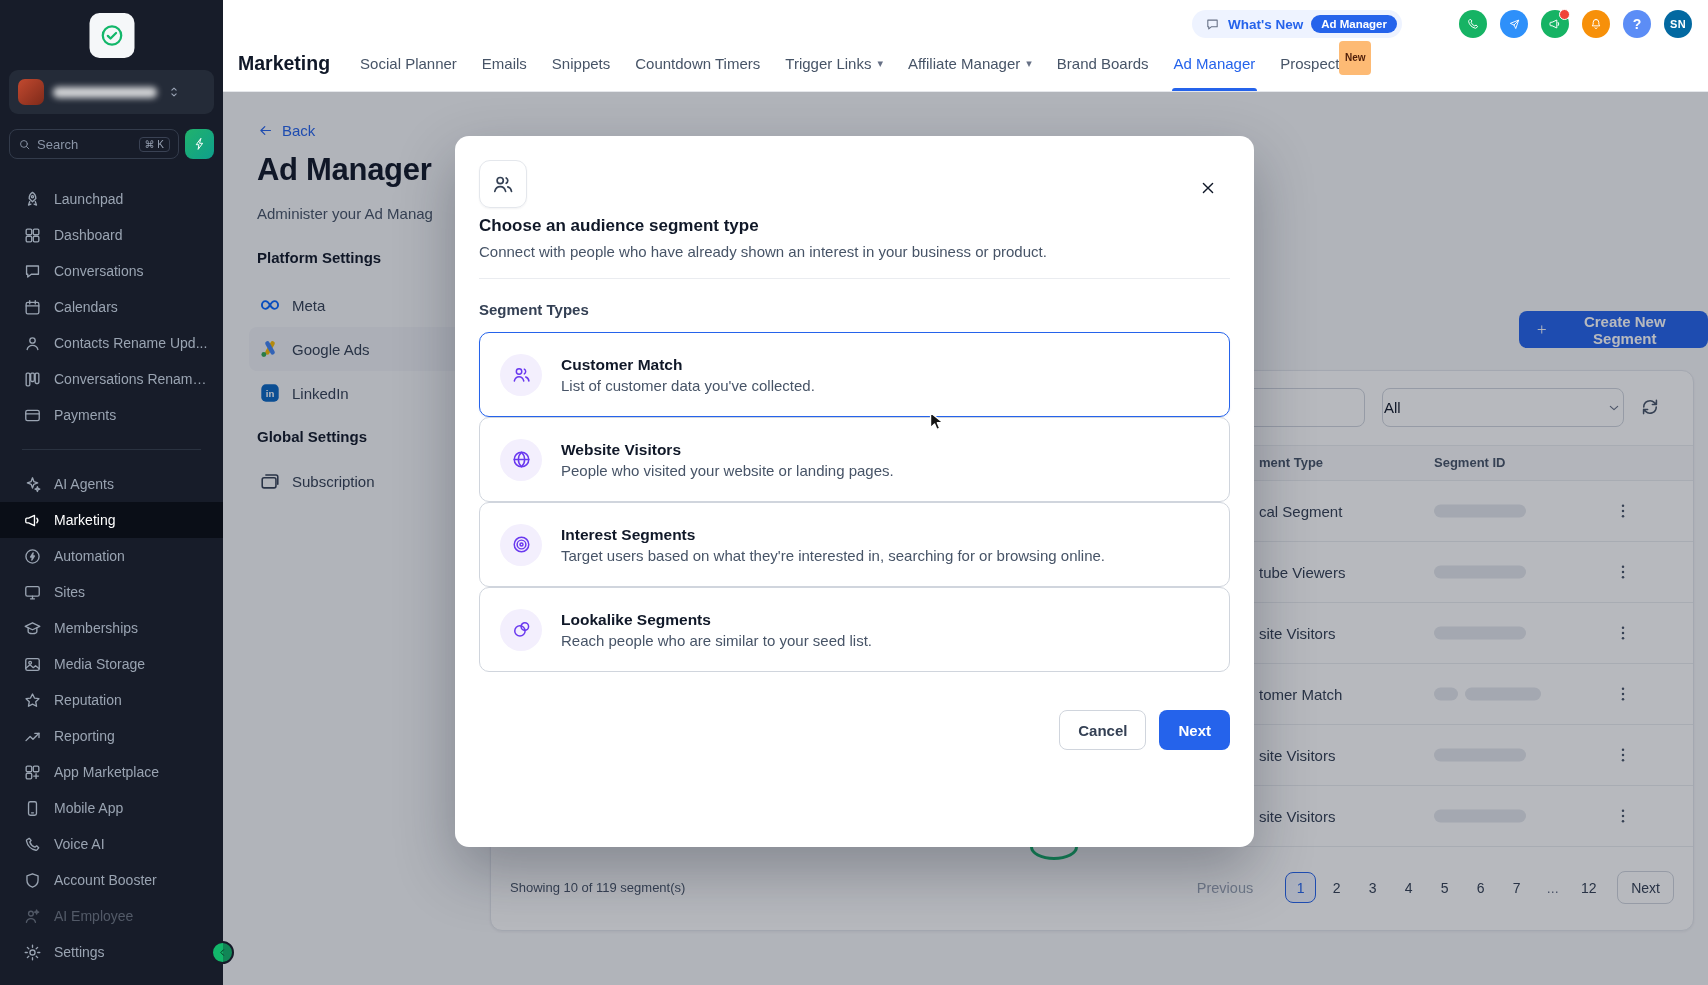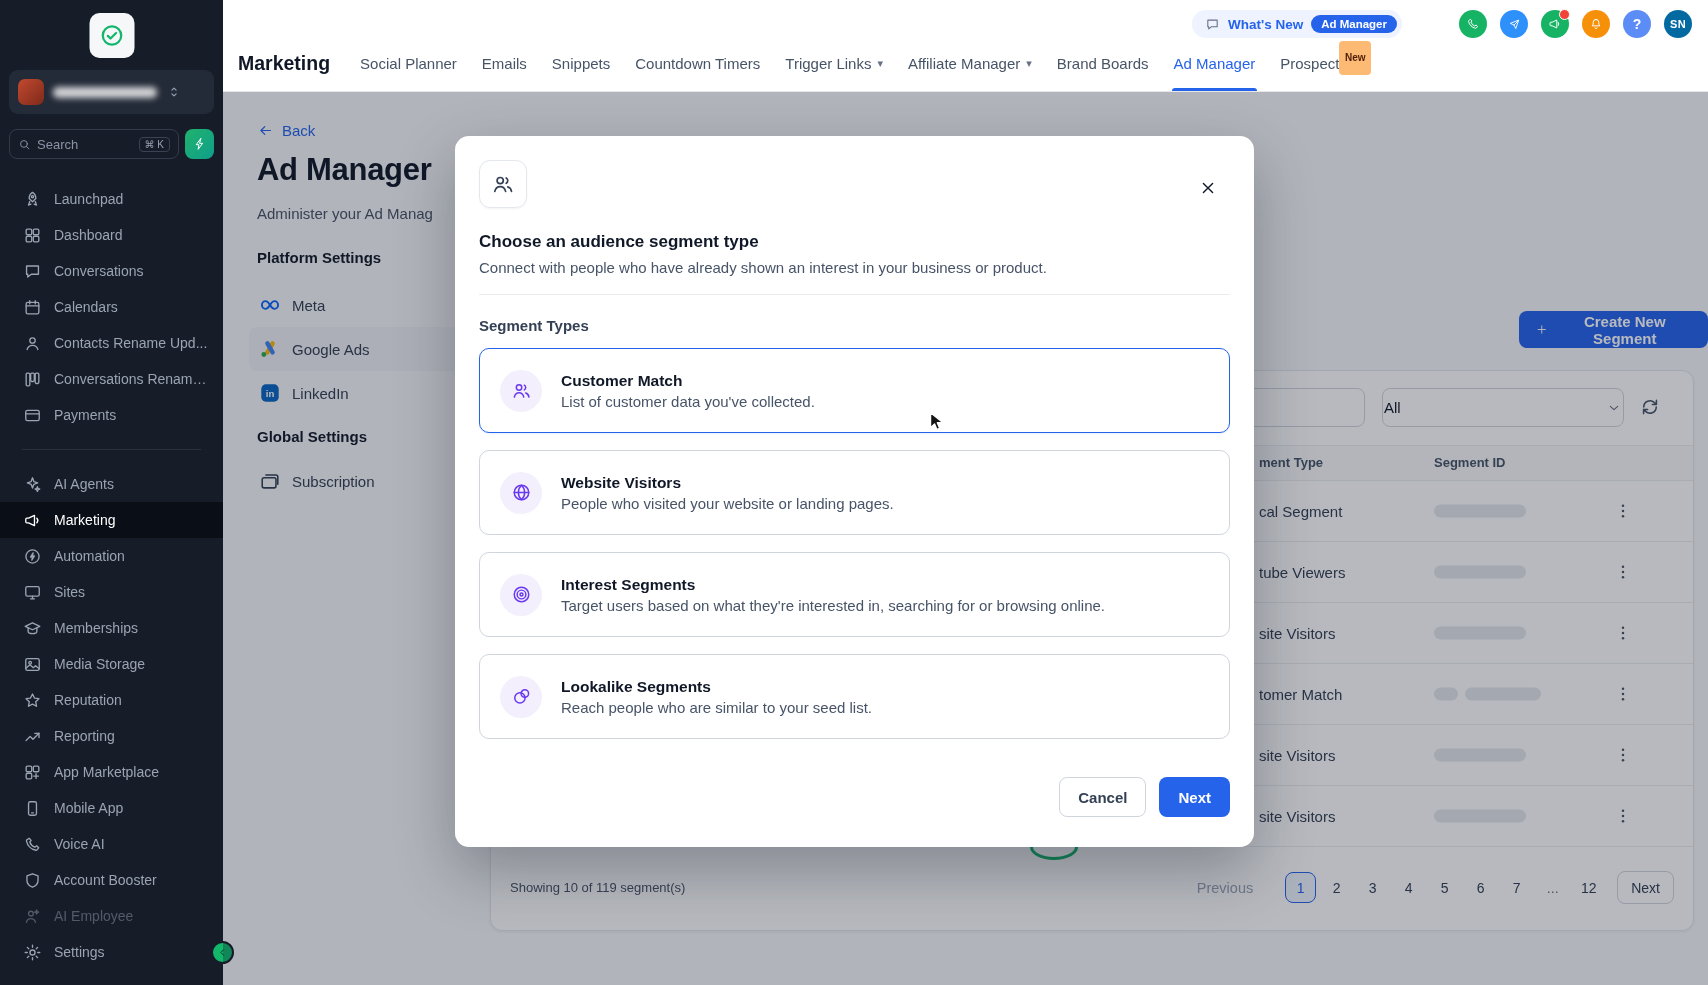--- a/index.html
+++ b/index.html
@@ -93,25 +93,25 @@
   .pg-item.k-dots{color:#667085}
   .pg-item.active{border:1px solid #2563EB;background:#EFF4FF;color:#2563EB}
   .pg-item.k-next{border:1px solid #D0D5DD;background:#fff;margin-left:8px;height:33px;padding:0 13px;border-radius:8px}
   .green-ellipse{position:absolute;left:807px;top:742px;width:48px;height:26px;border:3px solid #12B76A;border-radius:50%;z-index:6}
 
   
   .overlay{position:absolute;left:223px;top:92px;right:0;bottom:0;background:rgba(16,24,40,.3);z-index:20}
   .modal{position:absolute;left:455px;top:136px;width:799px;height:711px;background:#fff;border-radius:14px;box-shadow:0 24px 60px rgba(16,24,40,.3);padding:24px;z-index:30}
   .modal-icon{width:48px;height:48px;border:1px solid #E4E7EC;border-radius:11px;display:flex;align-items:center;justify-content:center;box-shadow:0 1px 2px rgba(16,24,40,.05)}
   .modal-close{position:absolute;top:38px;right:32px;width:28px;height:28px;border:none;background:transparent;cursor:pointer;display:flex;align-items:center;justify-content:center;padding:0}
-  .modal-title{margin-top:24px;font-size:17px;font-weight:600;color:#101828}
+  .modal-title{margin-top:8px;font-size:17px;font-weight:600;color:#101828}
   .modal-sub{margin-top:7px;font-size:15px;color:#475467}
   .modal-hr{margin-top:18px;border:none;border-top:1px solid #EAECF0}
   .seg-label{margin-top:22px;font-size:15px;font-weight:600;color:#344054}
-  .seg-cards{margin-top:14px;display:flex;flex-direction:column;gap:17px}
+  .seg-cards{margin-top:14px;display:flex;flex-direction:column;gap:0}
   .seg-card{height:85px;border:1px solid #D0D5DD;border-radius:10px;display:flex;align-items:center;gap:19px;padding:0 20px;cursor:pointer;background:#fff}
   .seg-card.selected{border:1.6px solid #2563EB;box-shadow:0 1px 2px rgba(37,99,235,.1)}
   .seg-icon{width:42px;height:42px;flex:0 0 42px;border-radius:50%;background:#F3EFFD;color:#6938EF;display:flex;align-items:center;justify-content:center}
   .seg-icon svg{width:21px;height:21px}
   .seg-texts{display:flex;flex-direction:column;gap:3px}
   .seg-title{font-size:15.5px;font-weight:600;color:#101828}
   .seg-desc{font-size:15px;color:#475467}
   .modal-foot{margin-top:38px;display:flex;justify-content:flex-end;gap:13px}
   .btn-cancel{height:40px;padding:0 18px;border:1px solid #D0D5DD;border-radius:8px;background:#fff;font-size:15px;font-weight:600;color:#344054;cursor:pointer}
   .btn-next{height:40px;padding:0 19px;border:none;border-radius:8px;background:#2563EB;font-size:15px;font-weight:600;color:#fff;cursor:pointer}

